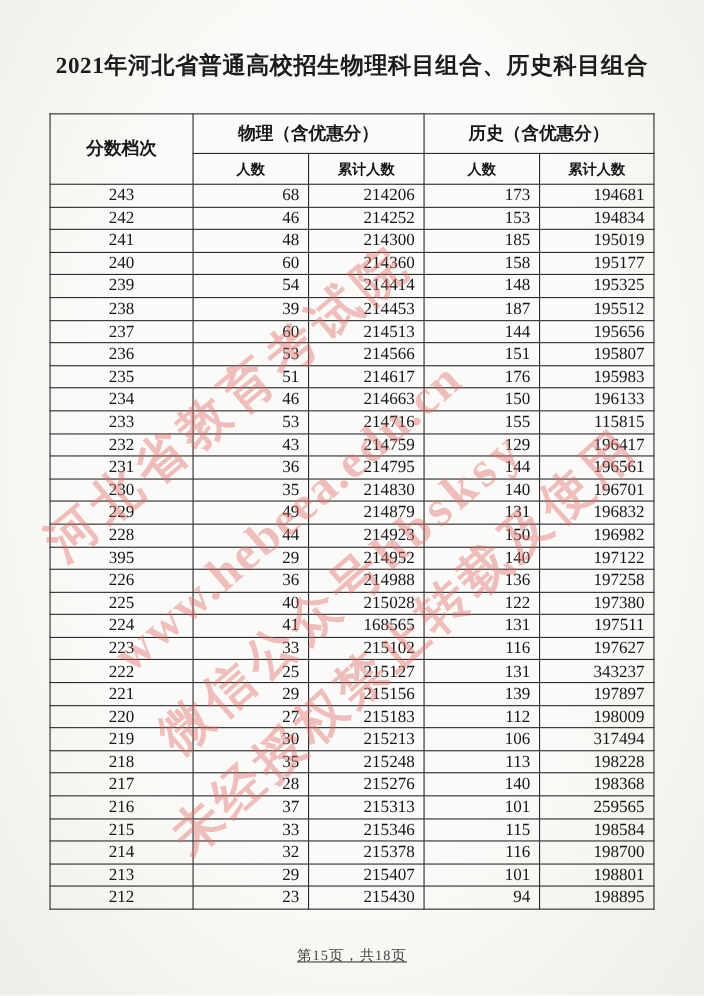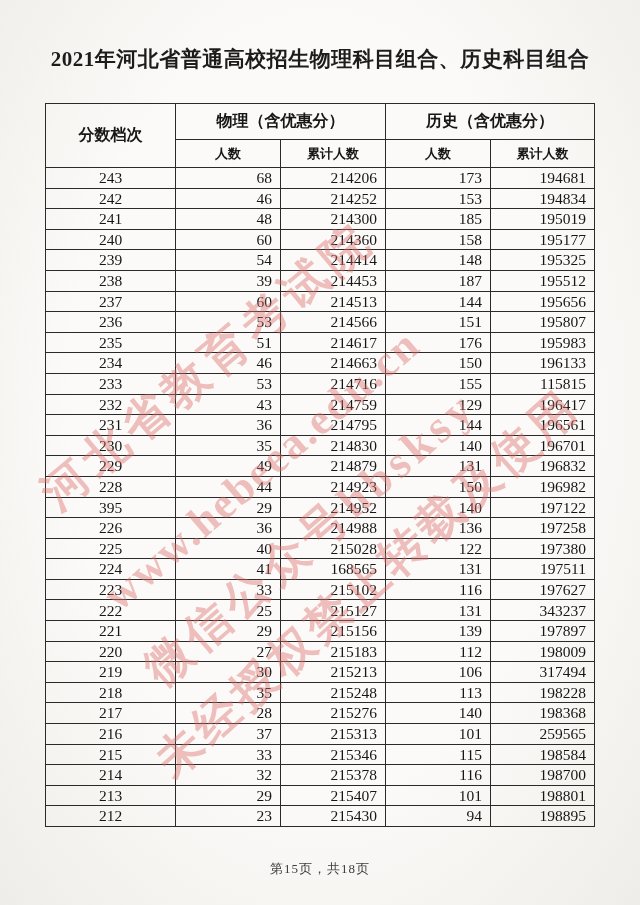--- a/index.html
+++ b/index.html
@@ -25,21 +25,21 @@
   .score-table th{
     font-weight:bold;font-size:16px;text-align:center;padding:0;
   }
   .score-table .group-row th{height:35px;}
   .score-table .sub-row th{height:27px;font-size:13px;}
   .score-table tbody td{height:19.6px;font-size:15.5px;padding:0;line-height:1;}
   .score-table td.score{text-align:center;}
   .score-table td.num{text-align:right;padding-right:8px;}
   .footer{
     position:absolute;top:860px;left:0;right:0;
-    text-align:center;font-size:13px;color:#3f3f3f;letter-spacing:1px;
+    text-align:center;font-size:13px;color:#3f3f3f;letter-spacing:1px;text-decoration:underline;
   }
   .wm{
     position:absolute;z-index:5;pointer-events:none;
     font-weight:bold;white-space:nowrap;opacity:0.42;
     transform-origin:0 50%;
     font-family:"Liberation Serif","DejaVu Serif",serif;
   }
   .wm1{left:48px;top:469px;font-size:46px;letter-spacing:6px;transform:rotate(-40deg);}
   .wm2{left:110px;top:576px;font-size:44px;letter-spacing:2px;transform:rotate(-41deg);}
   .wm3{left:152px;top:645px;font-size:46px;letter-spacing:5px;transform:rotate(-41deg);}

